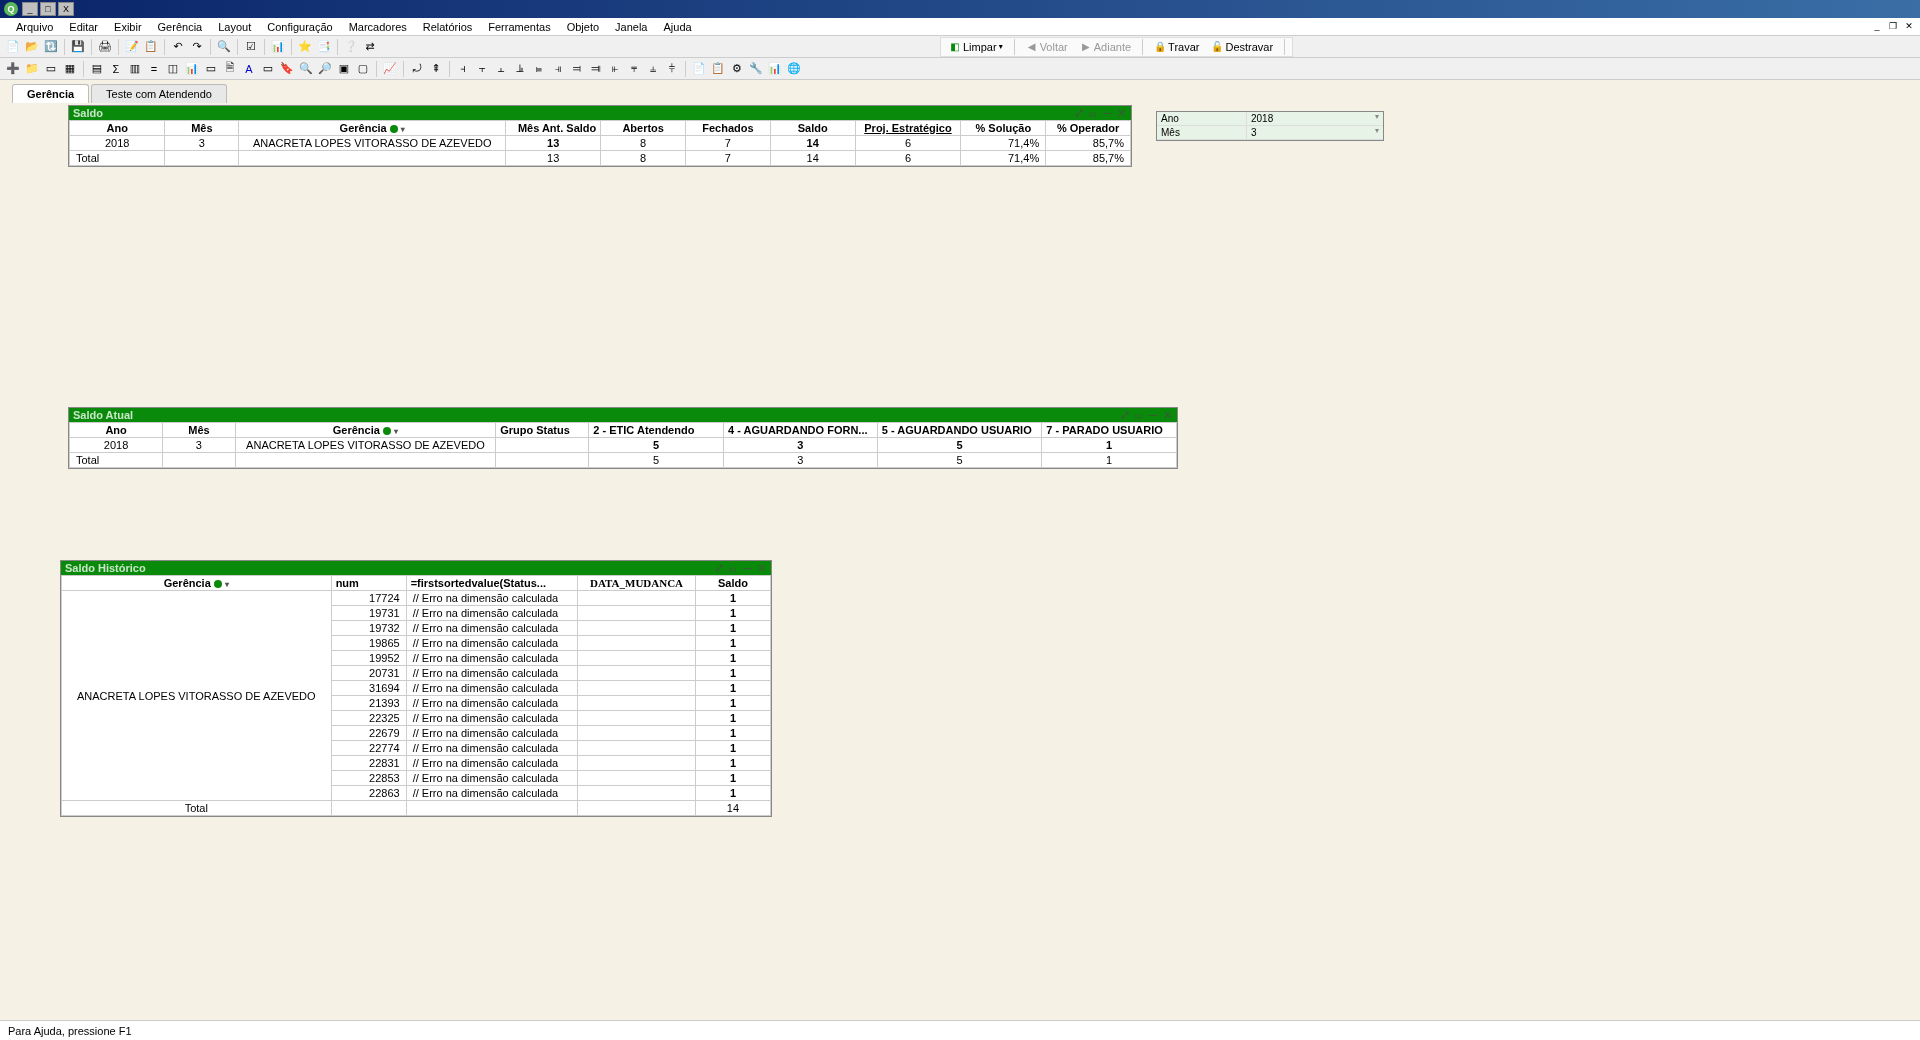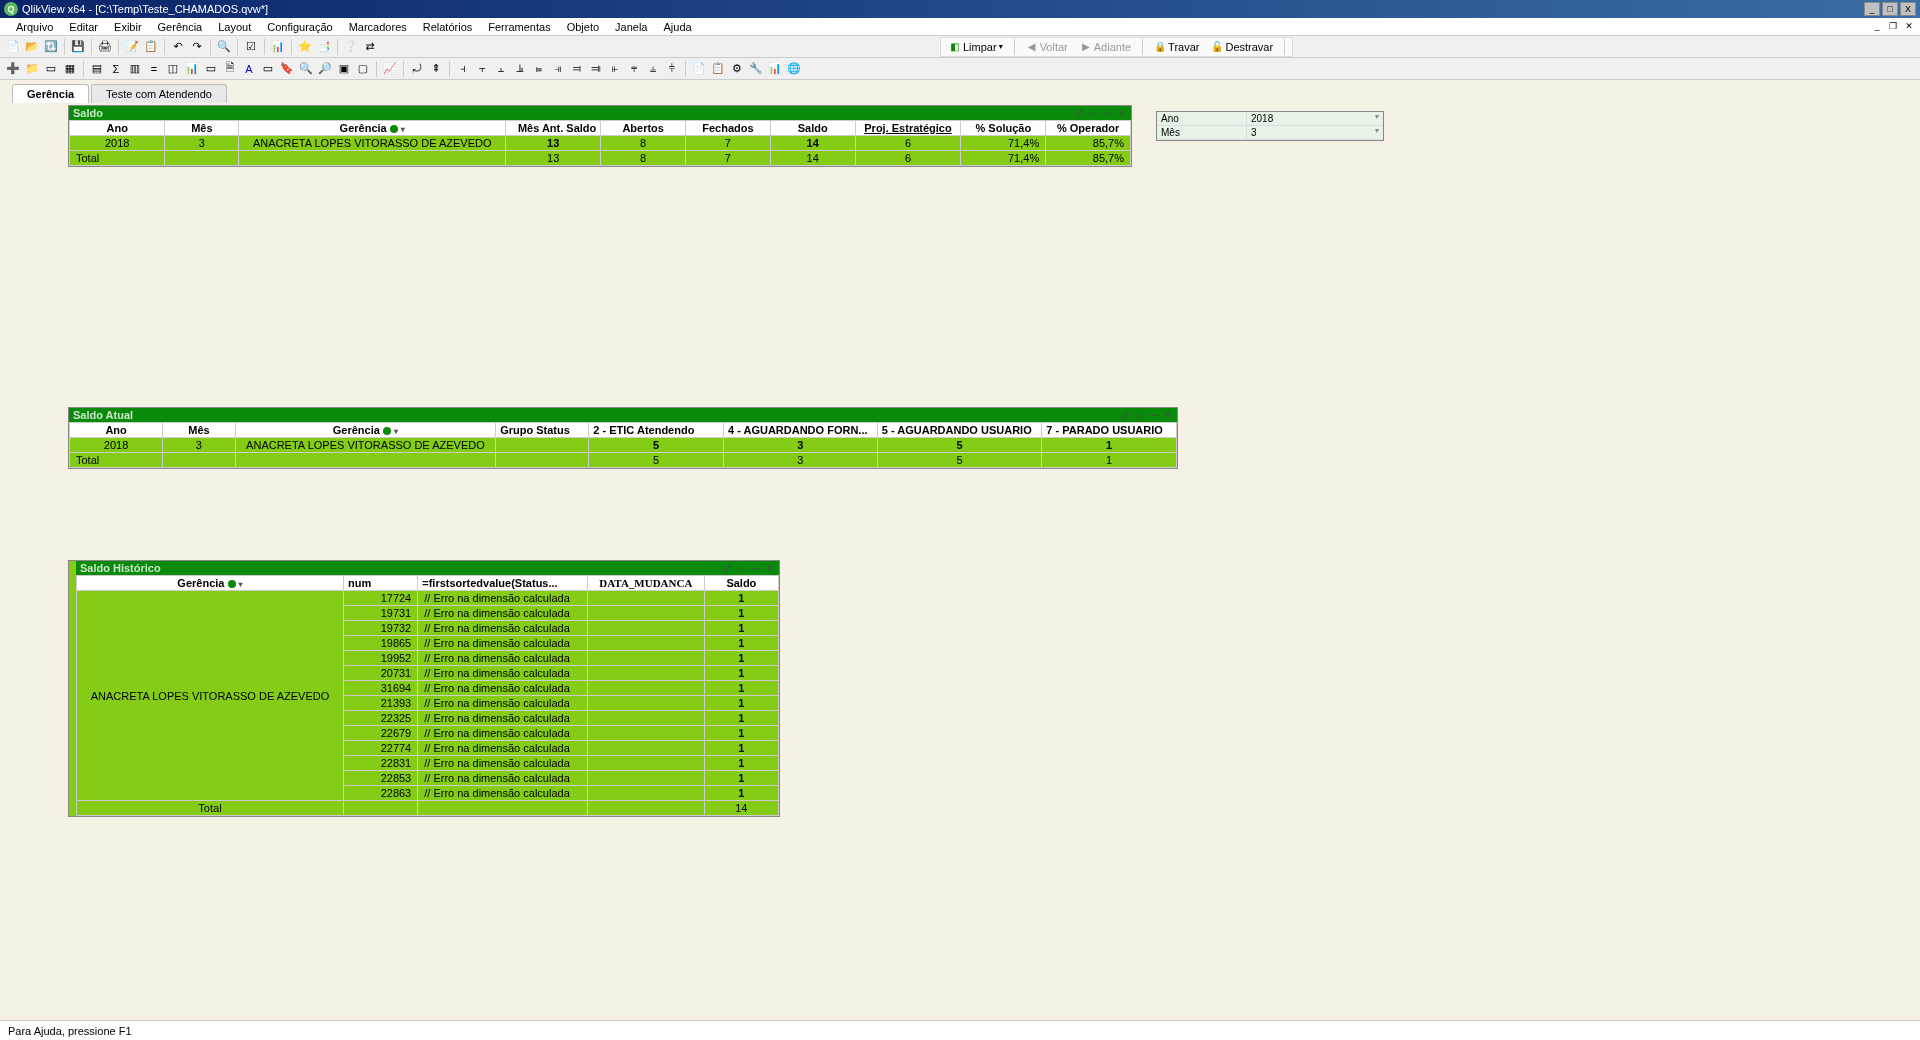--- a/index.html
+++ b/index.html
@@ -17,21 +17,21 @@
 .toolbar-row .tb-btn { width: 18px; height: 18px; border: 1px solid transparent; display: inline-flex; align-items: center; justify-content: center; font-size: 11px; cursor: pointer; }
 .toolbar-row .tb-sep { width: 1px; height: 16px; background: #ccc; margin: 0 3px; }
 .toolbar-row .nav-group { margin-left: auto; display: flex; align-items: center; gap: 4px; background: #fafafa; padding: 1px 4px; border: 1px solid #ddd; }
 .nav-btn { display: flex; align-items: center; gap: 2px; padding: 1px 4px; cursor: pointer; border-radius: 2px; }
 .nav-btn.disabled { color: #999; }
 .nav-icon { width: 12px; height: 12px; display: inline-flex; align-items: center; justify-content: center; font-size: 10px; }
 .sheet-tabs { display: flex; background: transparent; padding: 4px 12px 0 12px; gap: 2px; }
 .sheet-tab { background: #e8e8e8; border: 1px solid #bbb; border-bottom: none; padding: 3px 14px; font-size: 11px; cursor: pointer; border-radius: 3px 3px 0 0; }
 .sheet-tab.active { background: #fff; font-weight: bold; }
 .workspace { background: #f5f2e5; padding: 4px 12px; position: relative; height: calc(100% - 130px); }
-.qv-object { position: absolute; border: 1px solid #888; background: #84cc16; }
+.qv-object { position: absolute; border: 1px solid #888; background: #ffffff; }
 .qv-title { background: #0a8a0a; color: #c8e6c8; font-weight: bold; font-size: 11px; padding: 1px 4px; display: flex; align-items: center; justify-content: space-between; height: 14px; }
 .qv-title .title-icons { font-size: 9px; color: #3a5a3a; letter-spacing: 2px; }
 .qv-table { width: 100%; border-collapse: collapse; font-size: 11px; }
 .qv-table th { background: #fff; border: 1px solid #ccc; padding: 1px 4px; font-weight: bold; text-align: center; white-space: nowrap; position: relative; }
 .qv-table td { border: 1px solid #ccc; padding: 1px 6px; white-space: nowrap; }
 .qv-table .total-row td { font-weight: normal; }
 .green-dot { display: inline-block; width: 8px; height: 8px; background: #0a8a0a; border-radius: 50%; vertical-align: middle; }
 .dim-arrow { font-size: 8px; color: #555; vertical-align: middle; }
 .listbox { position: absolute; border: 1px solid #888; background: #fff; font-size: 10px; }
 .listbox-row { display: flex; border-bottom: 1px solid #ddd; }
@@ -43,21 +43,20 @@
 .statusbar .sb-right { margin-left: auto; display: flex; align-items: flex-start; gap: 0; margin-top: 45px; }
 .statusbar .sb-dot { width: 10px; height: 10px; background: #0a8a0a; border-radius: 50%; }
 .c-right { text-align: right; }
 .c-center { text-align: center; }
 </style>
 </head>
 <body>
 
 <div class="titlebar">
   <span class="app-icon">Q</span>
-  <span class="title-text">QlikView x64 - [C:\Temp\Teste_CHAMADOS.qvw*]</span>
   <div class="win-buttons">
     <div class="win-btn">_</div>
     <div class="win-btn">□</div>
     <div class="win-btn">X</div>
   </div>
 </div>
 
 <div class="menubar">
   <span class="menu-item">Arquivo</span>
   <span class="menu-item">Editar</span>
@@ -269,21 +268,21 @@
             <td></td>
         <td class="c-center">5</td>
         <td class="c-center">3</td>
         <td class="c-center">5</td>
         <td class="c-center">1</td>
       </tr>
     </tbody>
       </table>
   </div>
 
-  <div class="qv-object" style="left:68px; top:457px; width:712px;padding-left:7px;">
+  <div class="qv-object" style="left:60px; top:457px; width:712px;">
     <div class="qv-title">
       <span>Saldo Histórico</span>
       <span class="title-icons">⤢ ▭ — ✕</span>
     </div>
     <table class="qv-table">
       <thead>
       <tr>
         <th style="width:240px;"><span>Gerência</span> <span class="green-dot"></span> <span class="dim-arrow">▾</span></th>
         <th style="width:70px;text-align:left;">num</th>
         <th style="width:160px;text-align:left;">=firstsortedvalue(Status...</th>

